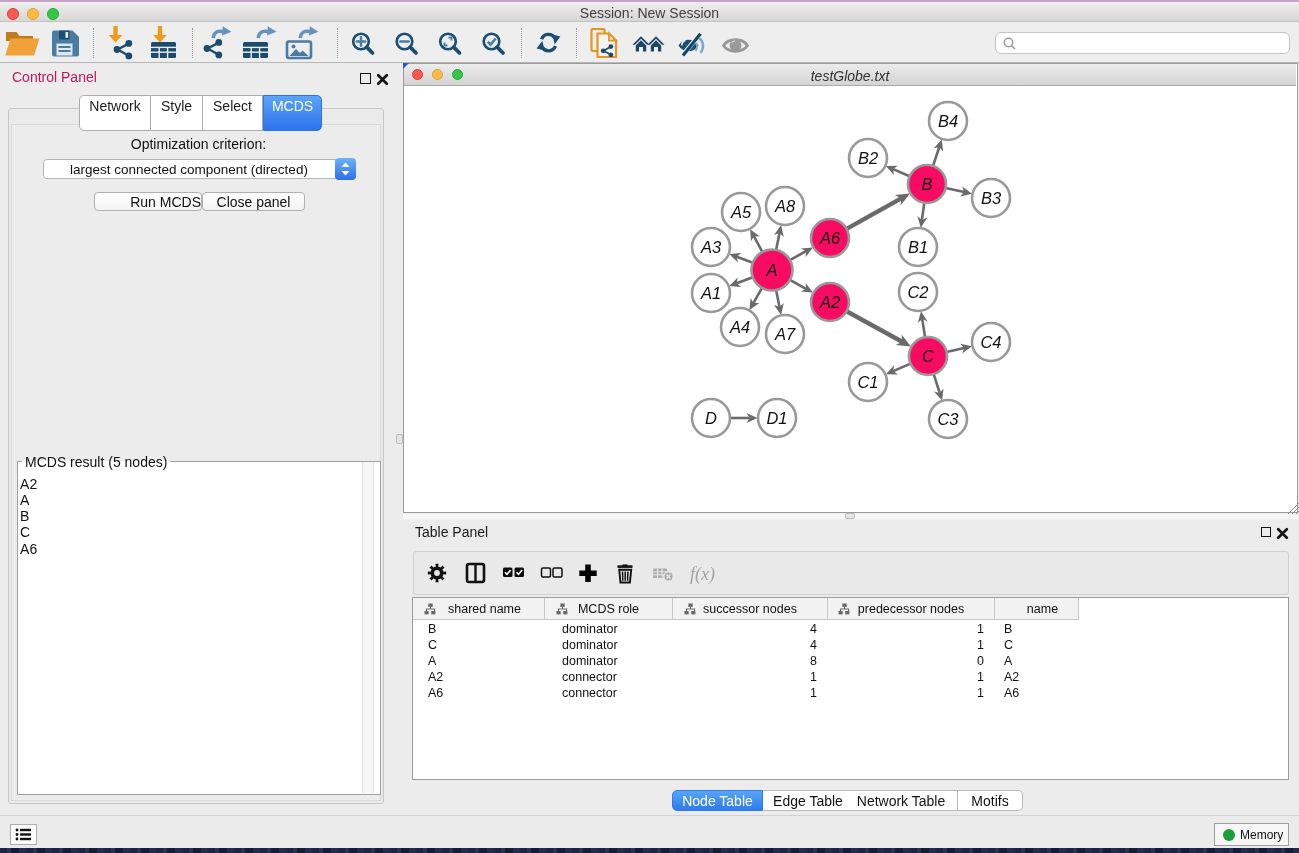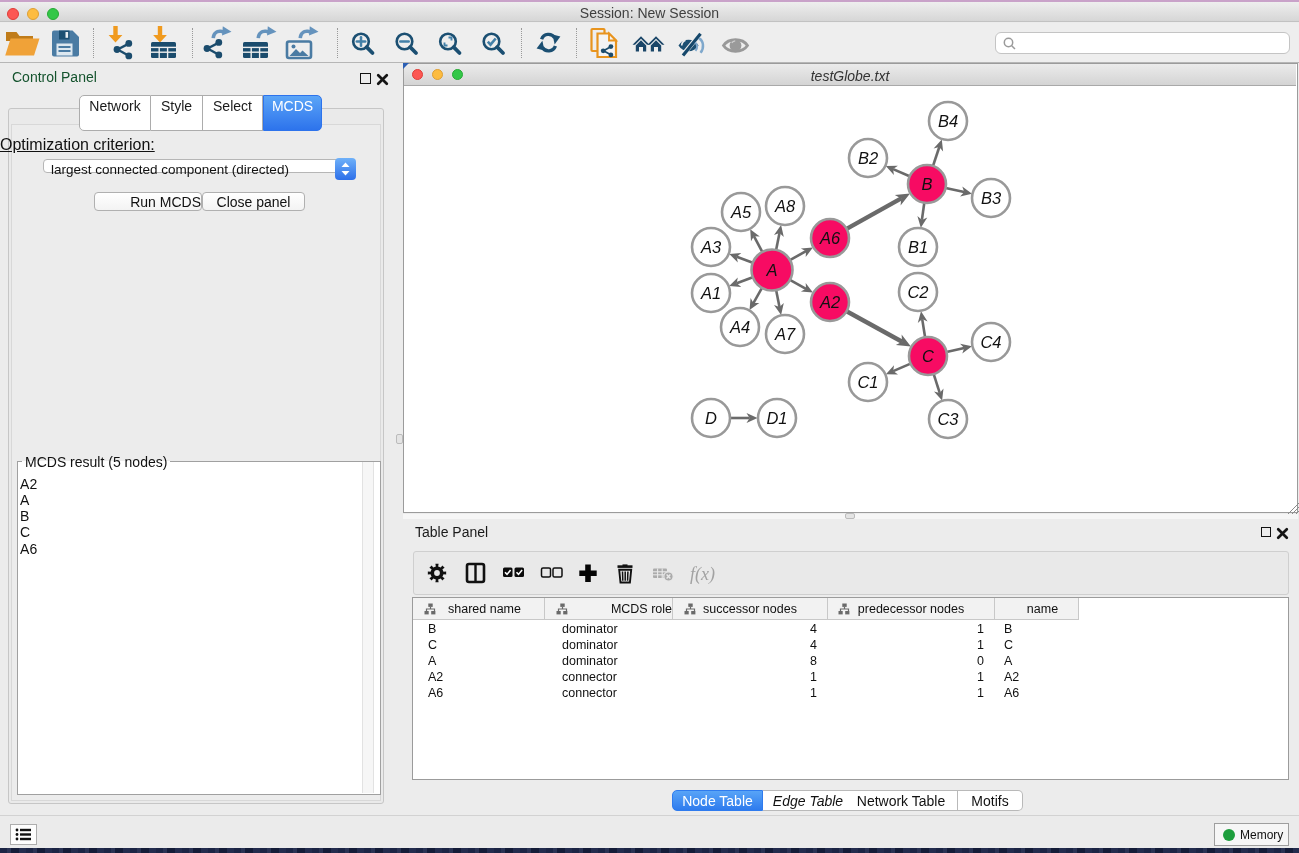--- a/index.html
+++ b/index.html
@@ -6,29 +6,29 @@
 .abs{position:absolute;}
 
 #desktop-top{left:0;top:0;width:1299px;height:2px;background:#c9a2c9;}
 #titlebar{left:0;top:2px;width:1299px;height:20px;background:linear-gradient(#eeeeee,#d6d6d6);border-bottom:1px solid #c2c2c2;}
 .light{position:absolute;top:6px;width:12px;height:12px;border-radius:50%;}
 #titlebar .t{position:absolute;left:0;right:0;top:3px;text-align:center;font-size:14px;color:#404040;}
 #toolbar{left:0;top:23px;width:1299px;height:40px;background:#eeeeee;border-bottom:1px solid #b6b6b6;}
 .tsep{position:absolute;top:5px;height:30px;width:0;border-left:1px dotted #9a9a9a;}
 #searchbox{position:absolute;left:995px;top:9px;width:295px;height:22px;background:#fff;border:1px solid #c4c4c4;border-radius:6px;}
 
-#cp-title{left:12px;top:69px;font-size:14px;color:#14532d;}
+#cp-title{left:12px;top:69px;font-size:14px;color:#be185d;}
 #cp-max{left:360px;top:73px;width:11px;height:11px;border:1.5px solid #111;}
 #cp-close{left:376px;top:72px;}
 #cp-panel{left:8px;top:108px;width:376px;height:696px;border:1px solid #c6c6c6;border-radius:3px;background:#eaeaea;}
 #cp-inner{left:11px;top:124px;width:370px;height:677px;border:1px solid #d8d8d8;background:#ececec;}
 .tab{position:absolute;top:95px;height:36px;background:#fff;border:1px solid #acacac;font-size:14px;color:#1a1a1a;text-align:center;line-height:20px;}
 #tab-mcds{background:linear-gradient(#5ba5f7,#2d73ec);color:#fff;border-color:#2d73ec;border-radius:0 5px 5px 0;}
-#opt-label{left:0px;top:136px;width:397px;font-size:16px;color:#111;text-decoration:underline;}
-#dropdown{left:43px;top:159px;width:312px;height:14px;background:#fff;border:1px solid #b6b6b6;border-radius:4px;font-size:13.5px;color:#111;line-height:19px;padding-left:7px;}
+#opt-label{left:0px;top:136px;width:397px;text-align:center;font-size:14px;color:#111;}
+#dropdown{left:43px;top:159px;width:312px;height:20px;background:#fff;border:1px solid #b6b6b6;border-radius:4px;font-size:13.5px;color:#111;line-height:19px;padding-left:26px;}
 #dd-step{left:335px;top:158px;width:21px;height:22px;border-radius:4px;background:linear-gradient(#6fb1f9,#2d6fe9);}
 .btn{position:absolute;top:192px;height:19px;background:linear-gradient(#ffffff,#f3f3f3);border:1px solid #b0b0b0;border-radius:4px;font-size:14px;color:#111;text-align:center;line-height:18px;}
 #mcds-group{left:17px;top:461px;width:364px;height:334px;border:1px solid #a0a0a0;background:#fff;}
 #mcds-label{left:22px;top:454px;font-size:14px;color:#111;background:linear-gradient(#ececec 0 7.5px,#ffffff 7.5px);padding:0 3px;}
 #mcds-list{left:20px;top:476px;font-size:14px;color:#111;line-height:16.15px;letter-spacing:0.2px;}
 #mcds-scroll{left:362px;top:462px;width:12px;height:331px;background:#f6f6f6;border-left:1px solid #e2e2e2;border-right:1px solid #e2e2e2;}
 
 #net-win{left:403px;top:63px;width:895px;height:450px;border:1px solid #9b9b9b;background:#fff;font-style:italic;}
 #net-titlebar{position:absolute;left:0;top:0;width:892px;height:22px;background:linear-gradient(#ebebeb,#d4d4d4);border-bottom:1px solid #a9a9a9;}
 #net-titlebar .t{position:absolute;left:0;right:0;top:4px;text-align:center;font-size:14px;color:#333;}
@@ -404,21 +404,21 @@
 </svg>
       <svg style="position:absolute;left:425px;top:5px;" width="13" height="12" viewBox="0 0 13 12">
 <g fill="none" stroke="#6a6a6a" stroke-width="1.2">
           <path d="M6.5 4 v2 M2.5 8 V6 h8 v2"></path>
         </g>
 <rect x="4.3" y="0.5" width="4.4" height="3.4" fill="#6a6a6a"></rect>
 <rect x="0.5" y="8" width="4.2" height="3.4" fill="#6a6a6a"></rect>
 <rect x="7.2" y="8" width="4.2" height="3.4" fill="#6a6a6a"></rect>
 </svg>
     <div class="hcell" style="left:0;width:132px;padding-left:12px;">shared name</div>
-    <div class="hcell" style="left:132px;width:128px;text-align:right;">MCDS role</div>
+    <div class="hcell" style="left:132px;width:128px;">MCDS role</div>
     <div class="hcell" style="left:260px;width:155px;">successor nodes</div>
     <div class="hcell" style="left:415px;width:167px;">predecessor nodes</div>
     <div class="hcell" style="left:582px;width:84px;border-right:1px solid #c8c8c8;padding-left:12px;">name</div>
   </div>
   <div class="trow" style="left:15px;top:23px;">B</div>
 <div class="trow" style="left:149px;top:23px;">dominator</div>
 <div class="trow" style="left:300px;top:23px;width:104px;text-align:right;">4</div>
 <div class="trow" style="left:460px;top:23px;width:111px;text-align:right;">1</div>
 <div class="trow" style="left:591px;top:23px;">B</div>
 <div class="trow" style="left:15px;top:39px;">C</div>
@@ -436,21 +436,21 @@
 <div class="trow" style="left:300px;top:71px;width:104px;text-align:right;">1</div>
 <div class="trow" style="left:460px;top:71px;width:111px;text-align:right;">1</div>
 <div class="trow" style="left:591px;top:71px;">A2</div>
 <div class="trow" style="left:15px;top:87px;">A6</div>
 <div class="trow" style="left:149px;top:87px;">connector</div>
 <div class="trow" style="left:300px;top:87px;width:104px;text-align:right;">1</div>
 <div class="trow" style="left:460px;top:87px;width:111px;text-align:right;">1</div>
 <div class="trow" style="left:591px;top:87px;">A6</div>
 </div>
 <div class="btab abs" id="btab-node" style="left:672px;width:91px;">Node Table</div>
-<div class="btab abs" style="left:763px;width:91px;border-left:0;font-style:italic;">Edge Table</div>
+<div class="btab abs" style="left:763px;width:91px;border-left:0;">Edge Table</div>
 <div class="btab abs" style="left:845px;width:113px;border-left:0;">Network Table</div>
 <div class="btab abs" style="left:958px;width:65px;border-left:0;border-radius:0 5px 5px 0;">Motifs</div>
 <div id="statusbar" class="abs">
   <div id="list-btn">
       <svg width="17" height="15" style="position:absolute;left:4px;top:2px" viewBox="0 0 17 15">
         <g fill="#111">
           <circle cx="2" cy="3" r="1.4"></circle>
           <circle cx="2" cy="7.5" r="1.4"></circle>
           <circle cx="2" cy="12" r="1.4"></circle>
           <rect x="5" y="1.8" width="11" height="2.4"></rect>

